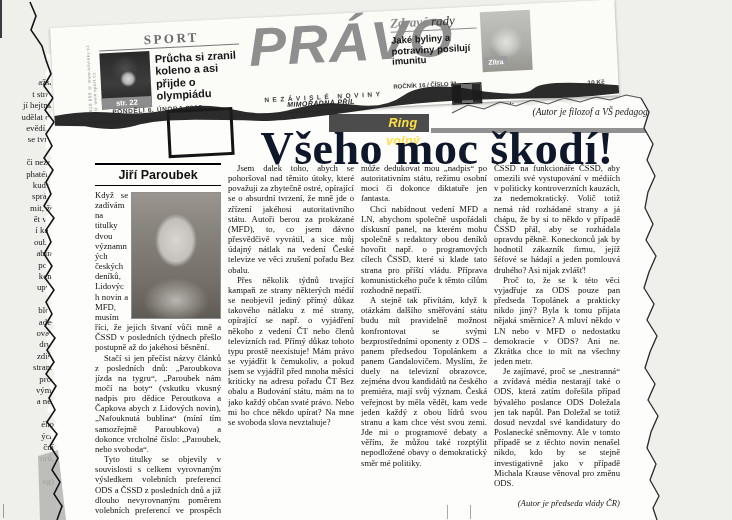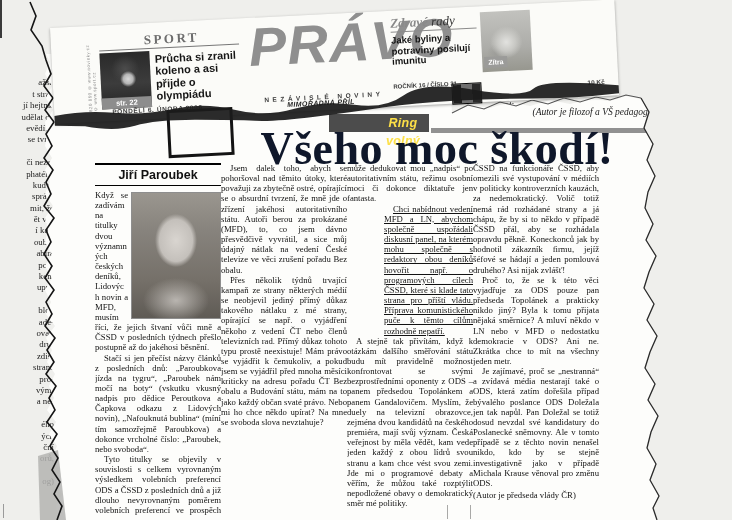--- a/index.html
+++ b/index.html
@@ -23,27 +23,27 @@
   #prev-article .auth { font-style:italic; text-align:right; }
 
   #ring-box { position:absolute; left:329px; top:114px; width:100px; height:18px; background:#4c4c4c;
     color:#fde047; font:italic bold 12.5px/18px "Liberation Sans", sans-serif; text-align:center; letter-spacing:.3px;padding-left:48px; }
   #ring-rule { position:absolute; left:431px; top:128px; width:217px; height:5px; background:#919191; }
 
   #headline { position:absolute; left:222px; top:126px; width:430px; text-align:center;
     font:bold 46px/1 "Liberation Serif", serif; color:#0f172a; letter-spacing:.5px; }
 
   
-  #cols { position:absolute; left:95px; top:163px; width:527px; height:354px; display:flex; }
+  #cols { position:absolute; left:95px; top:163px; width:527px; height:354px; display:flex; gap:7px; }
   .col { width:126px; overflow:hidden; }
   .bp { font:8.7px/10.15px "Liberation Serif", serif; color:#121212; text-align:justify;
     text-indent:9px; hyphens:auto; overflow-wrap:break-word; }
   .noind { text-indent:0; }
-  .u { text-decoration:underline; text-underline-offset:1px;margin-left:37px; }
-  .sig { text-align:left; text-indent:0; margin-top:2px; }
+  .u { text-underline-offset:1px; }
+  .sig { font-style:italic; text-align:right; text-indent:0; margin-top:10px; }
 
   #byline { border-top:2px solid #000; border-bottom:1px solid #000; padding:3px 0 2px;
     font:bold 12.5px/1.2 "Liberation Sans", sans-serif; color:#111; text-align:center; margin-bottom:4px; }
   #portrait { float:right; width:90px; height:127px; margin:2px 0 3px 3px; border:1px solid #8e8e8e;
     background:
       radial-gradient(ellipse 30px 38px at 50% 38%, #d9d5d0 0%, #c4c0bb 55%, rgba(0,0,0,0) 70%),
       radial-gradient(ellipse 44px 30px at 50% 86%, #b9b5b0 0%, rgba(0,0,0,0) 75%),
       linear-gradient(180deg, #9a968f 0%, #87837d 30%, #757069 70%, #5f5b55 100%); }
 
   .fold-tick { position:absolute; width:1px; height:14px; background:#a9a9a7; }
@@ -164,21 +164,21 @@
     <div id="ring-rule"></div>
 
     <div id="headline">Všeho moc škodí!</div>
 
     <div id="cols">
       <div class="col">
         <div id="byline">Jiří Paroubek</div>
         <div class="bp noind">
           <span id="portrait"></span><span>Když se zadívám na titulky dvou významných českých deníků, Lidových novin a MFD, musím říci, že jejich štvaní vůči mně a ČSSD v posledních týdnech přešlo postupně až do jakéhosi běsnění.</span>
         </div>
-        <p class="bp">Stačí si jen přečíst názvy článků z posledních dnů: „Paroubkova jízda na tygru“, „Paroubek nám močí na boty“ (vskutku vkusný nadpis pro dědice Peroutkova a Čapkova odkazu z Lidových novin), „Nafouknutá bublina“ (míní tím samozřejmě Paroubkova) a dokonce vrcholné číslo: „Paroubek, nebo svoboda“.</p>
+        <p class="bp">Stačí si jen přečíst názvy článků z posledních dnů: „Paroubkova jízda na tygru“, „Paroubek nám močí na boty“ (vskutku vkusný nadpis pro dědice Peroutkova a Čapkova abych z Lidových novin), „Nafouknutá bublina“ (míní tím samozřejmě Paroubkova) a dokonce vrcholné číslo: „Paroubek, nebo svoboda“.</p>
         <p class="bp">Tyto titulky se objevily v souvislosti s celkem vyrovnaným výsledkem volebních preferencí ODS a ČSSD z posledních dnů a již dlouho nevyrovnaným poměrem volebních preferencí ve prospěch levice.</p>
       </div>
       <div class="col">
         <p class="bp">Jsem dalek toho, abych se pohoršoval nad těmito útoky, které považuji za zbytečně ostré, opírající se o absurdní tvrzení, že mně jde o zřízení jakéhosi autoritativního státu. Autoři berou za prokázané (MFD), to, co jsem dávno přesvědčivě vyvrátil, a sice můj údajný nátlak na vedení České televize ve věci zrušení pořadu Bez obalu.</p>
         <p class="bp">Přes několik týdnů trvající kampaň ze strany některých médií se neobjevil jediný přímý důkaz takového nátlaku z mé strany, opírající se např. o vyjádření někoho z vedení ČT nebo členů televizních rad. Přímý důkaz tohoto typu prostě neexistuje! Mám právo se vyjádřit k čemukoliv, a pokud jsem se vyjádřil před mnoha měsíci kriticky na adresu pořadu ČT Bez obalu a Budování státu, mám na to jako každý občan svaté právo. Nebo mi ho chce někdo upírat? Na mne se svoboda slova nevztahuje?</p>
       </div>
       <div class="col">
         <p class="bp noind">může dedukovat mou „nadpis“ po autoritativním státu, režimu osobní moci či dokonce diktatuře jen fantasta.</p>
         <p class="bp u">Chci nabídnout vedení MFD a LN, abychom společně uspořádali diskusní panel, na kterém mohu společně s redaktory obou deníků hovořit např. o programových cílech ČSSD, které si klade tato strana pro příští vládu. Příprava komunistického puče k těmto cílům rozhodně nepatří.</p>
         <p class="bp">A stejně tak přivítám, když k otázkám dalšího směřování státu budu mít pravidelně možnost konfrontovat se svými bezprostředními oponenty z ODS – panem předsedou Topolánkem a panem Gandalovičem. Myslím, že duely na televizní obrazovce, zejména dvou kandidátů na českého premiéra, mají svůj význam. Česká veřejnost by měla vědět, kam vede jeden každý z obou lídrů svou stranu a kam chce vést svou zemi. Jde mi o programové debaty a věřím, že můžou také rozptýlit nepodložené obavy o demokratický směr mé politiky.</p>

